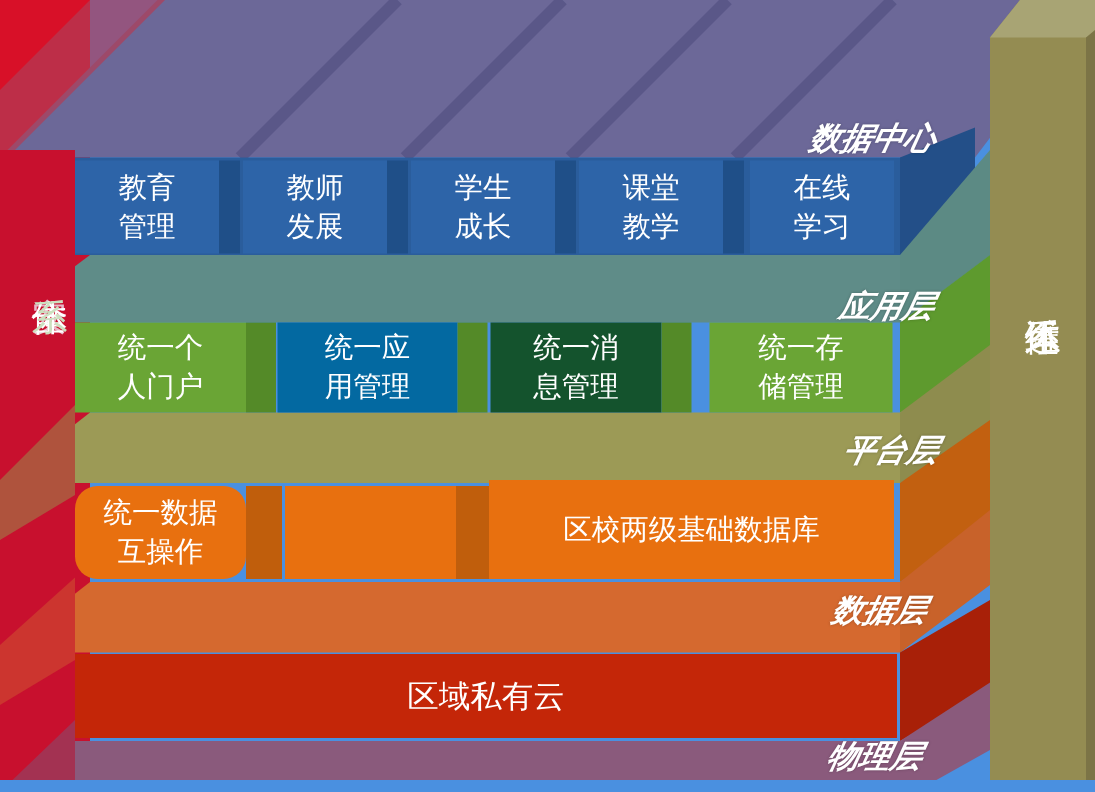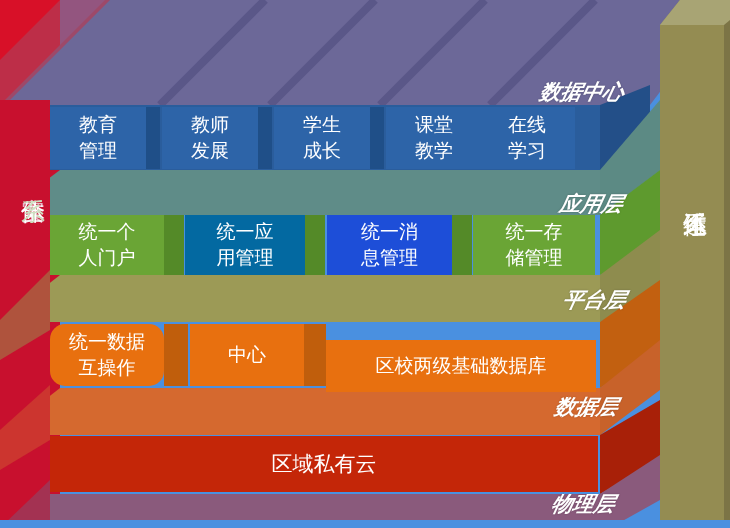--- a/index.html
+++ b/index.html
@@ -5,21 +5,21 @@
   html, body { margin: 0; padding: 0; }
   body {
     width: 730px; height: 528px; overflow: hidden; position: relative;
     background: #4a90e0;
     font-family: "DejaVu Sans", "Liberation Sans", sans-serif;
   }
   .stage { position: absolute; left: 0; top: 0; width: 730px; height: 528px; overflow: hidden; }
   .layer { position: absolute; }
   .box {
     position: absolute; color: #fff; display: flex; align-items: center; justify-content: center;
-    text-align: center; font-size: 19px; line-height: 26px; font-family: Liberation Serif, serif;
+    text-align: center; font-size: 19px; line-height: 26px;
   }
   .box .side { position: absolute; top: 0; right: -14px; width: 14px; height: 100%; }
   .layer-label {
     position: absolute; color: #fff; font-weight: bold; font-style: italic; font-size: 21px;
     text-shadow: 0 0 2px rgba(0,0,0,0.25);
     transform: skewX(-12deg);
   }
   .vtext { position: absolute; color: #fff; font-size: 24px; line-height: 34px; text-align: center; width: 30px; }
 </style>
 </head>
@@ -108,21 +108,21 @@
       </div>
     <div class="side" style="background:#1f4f88;"></div>
   </div>
   <div class="box" style="left:386px;top:107px;width:96px;height:62px;background:#2d64a8;">
     <div>
         <div>课堂</div>
         <div>教学</div>
       </div>
     <div class="side" style="background:#1f4f88;"></div>
   </div>
-  <div class="box" style="left:479px;top:107px;width:96px;height:62px;background:#2d64a8;">
+  <div class="box" style="left:500px;top:107px;width:96px;height:62px;background:#2d64a8;">
     <div>
         <div>在线</div>
         <div>学习</div>
       </div>
   </div>
 
   <div class="layer-label" style="left:560px;top:190px;">应用层</div>
   <div class="box" style="left:50px;top:215px;width:114px;height:60px;background:#6aa535;text-align:right;">
     <div>
         <div>统一个</div>
@@ -130,21 +130,21 @@
       </div>
     <div class="side" style="background:#548a28;width:20px;right:-20px;"></div>
   </div>
   <div class="box" style="left:185px;top:215px;width:120px;height:60px;background:#0369a1;">
     <div>
         <div>统一应</div>
         <div>用管理</div>
       </div>
     <div class="side" style="background:#548a28;width:20px;right:-20px;"></div>
   </div>
-  <div class="box" style="left:327px;top:215px;width:125px;height:60px;background:#1d4ed8;text-align:center;">
+  <div class="box" style="left:327px;top:215px;width:114px;height:60px;background:#14532d;text-align:center;">
     <div>
         <div>统一消</div>
         <div>息管理</div>
       </div>
     <div class="side" style="background:#548a28;width:20px;right:-20px;"></div>
   </div>
   <div class="box" style="left:473px;top:215px;width:122px;height:60px;background:#6aa535;">
     <div>
         <div>统一存</div>
         <div>储管理</div>
@@ -154,25 +154,24 @@
   <div class="layer-label" style="left:563px;top:286px;">平台层</div>
   <div class="box" style="left:50px;top:324px;width:114px;height:62px;background:#e8700f;border-radius:15px;">
     <div>
         <div>统一数据</div>
         <div>互操作</div>
       </div>
     <div class="side" style="background:#c05e0c;width:24px;right:-24px;"></div>
   </div>
   <div class="box" style="left:190px;top:324px;width:114px;height:62px;background:#e8700f;">
     <div>
-        <div>中心</div>
       </div>
     <div class="side" style="background:#c05e0c;width:22px;right:-22px;"></div>
   </div>
-  <div class="box" style="left:326px;top:340px;width:270px;height:52px;background:#e8700f;">
+  <div class="box" style="left:326px;top:320px;width:270px;height:66px;background:#e8700f;">
     <div>区校两级基础数据库</div>
   </div>
 
   <div class="layer-label" style="left:555px;top:393px;">数据层</div>
   <div class="box" style="left:50px;top:436px;width:548px;height:56px;background:#c42608;font-size:21px;text-align:right;">
     <div>区域私有云</div>
   </div>
 
   <div class="layer-label" style="left:552px;top:490px;">物理层</div>
 

